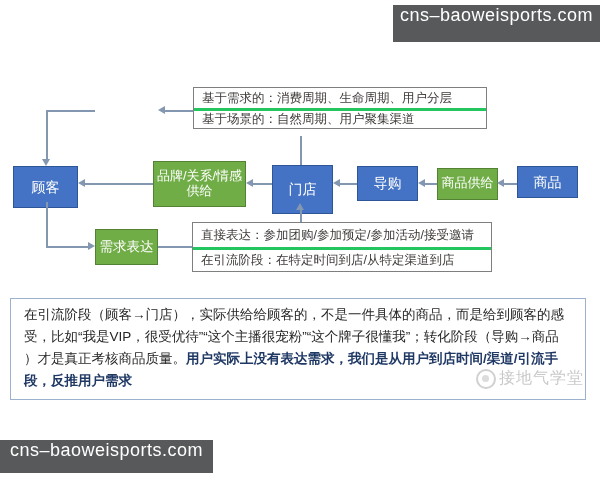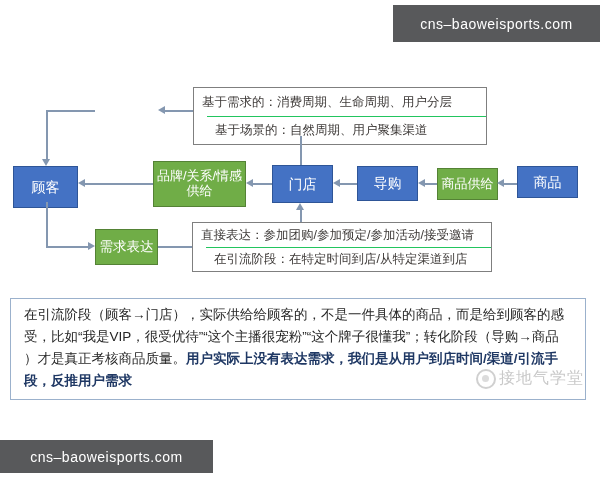--- a/index.html
+++ b/index.html
@@ -9,23 +9,22 @@
     position: relative;
     width: 600px;
     height: 480px;
     background: #ffffff;
     overflow: hidden;
   }
   .wm-bar {
     position: absolute;
     background: #58595b;
     color: #ffffff;
-    font-size: 14px;
+    font-size: 18px;
     display: flex;
-    align-items: center;
     justify-content: center;
     letter-spacing: 0.5px;
   }
   .wm-bar.top { left: 393px; top: 5px; width: 207px; height: 37px; }
   .wm-bar.bottom { left: 0px; top: 440px; width: 213px; height: 33px; }
 
   .node {
     position: absolute;
     display: flex;
     align-items: center;
@@ -33,42 +32,42 @@
     text-align: center;
     color: #ffffff;
     line-height: 1.15;
   }
   .node.blue  { background: #4472c4; border: 1.5px solid #2e5597; }
   .node.green { background: #70ad47; border: 1.5px solid #548235; }
 
   .n-attract        { left: 95px;  top: 93px;  width: 63px; height: 37px; font-size: 13.5px; }
   .n-customer       { left: 13px;  top: 166px; width: 65px; height: 42px; font-size: 14px; }
   .n-brand-supply   { left: 153px; top: 161px; width: 93px; height: 46px; font-size: 13px; }
-  .n-store          { left: 272px; top: 165px; width: 61px; height: 38px; font-size: 14px; text-align: center; }
+  .n-store          { left: 272px; top: 165px; width: 61px; height: 49px; font-size: 14px; text-align: center; }
   .n-guide          { left: 357px; top: 166px; width: 61px; height: 35px; font-size: 14px; }
-  .n-product-supply { left: 437px; top: 168px; width: 61px; height: 32px; font-size: 13px; }
+  .n-product-supply { left: 437px; top: 168px; width: 61px; height: 32px; font-size: 13px; font-family: Liberation Mono, monospace; }
   .n-product        { left: 517px; top: 166px; width: 61px; height: 32px; font-size: 14px; }
   .n-demand         { left: 95px;  top: 229px; width: 63px; height: 36px; font-size: 13.5px; }
 
   .infobox {
     position: absolute;
     background: #ffffff;
     border: 1px solid #7f7f7f;
     color: #3e3a38;
     font-size: 12.5px;
   }
   .infobox .row {
     height: 50%;
     display: flex;
     align-items: center;
     padding: 0 8px;
     white-space: nowrap;
   }
-  .infobox .row + .row { border-top: 1px solid #22c55e; margin-left: 13px; }
-  .ib-attract { left: 193px; top: 87px;  width: 294px; height: 58px; }
+  .infobox .row + .row { border-top: 3px solid #22c55e; }
+  .ib-attract { left: 193px; top: 87px;  width: 294px; height: 42px; }
   .ib-demand  { left: 192px; top: 222px; width: 300px; height: 50px; }
 
   .line { position: absolute; background: #8497b0; }
   .arrow { position: absolute; width: 0; height: 0; }
   .arrow.left  { border-top: 4.5px solid transparent; border-bottom: 4.5px solid transparent; border-right: 7px solid #8497b0; }
   .arrow.right { border-top: 4.5px solid transparent; border-bottom: 4.5px solid transparent; border-left: 7px solid #8497b0; }
   .arrow.down  { border-left: 4.5px solid transparent; border-right: 4.5px solid transparent; border-top: 7px solid #8497b0; }
   .arrow.up    { border-left: 4.5px solid transparent; border-right: 4.5px solid transparent; border-bottom: 7px solid #8497b0; }
 
   .notebox {

